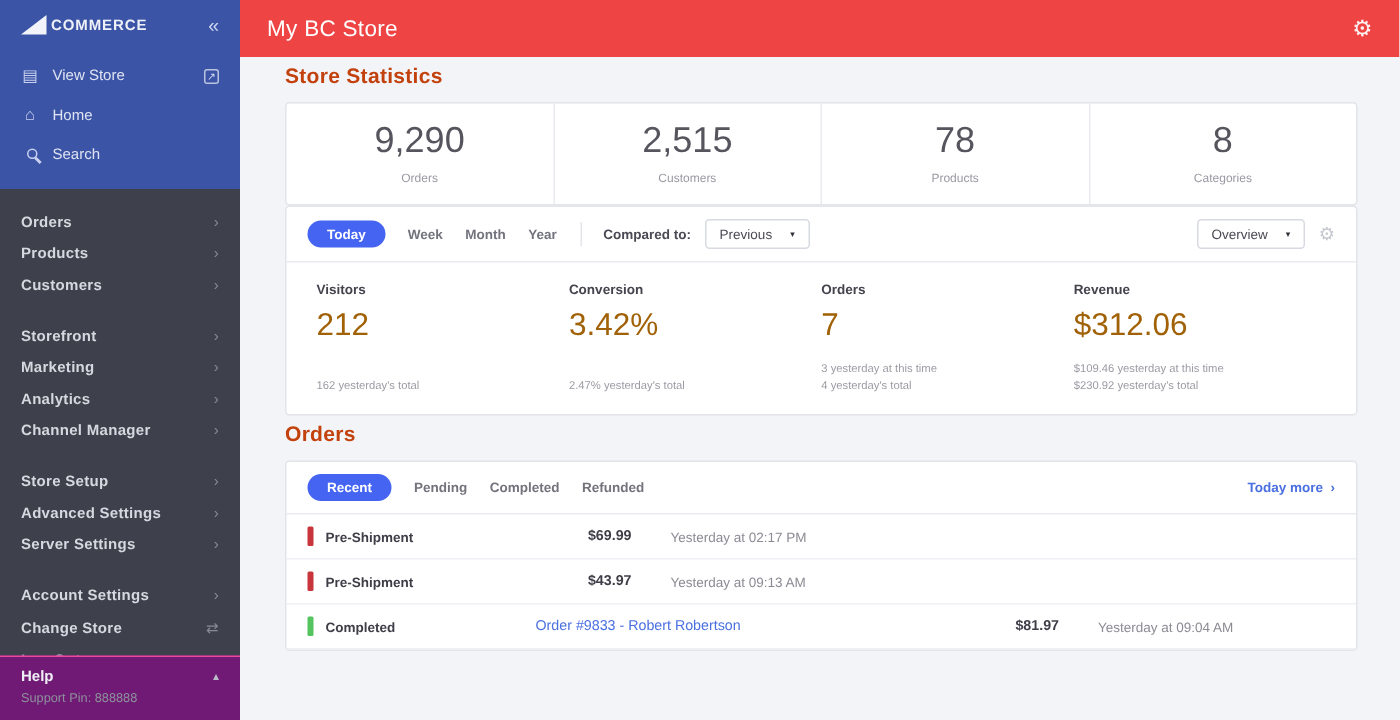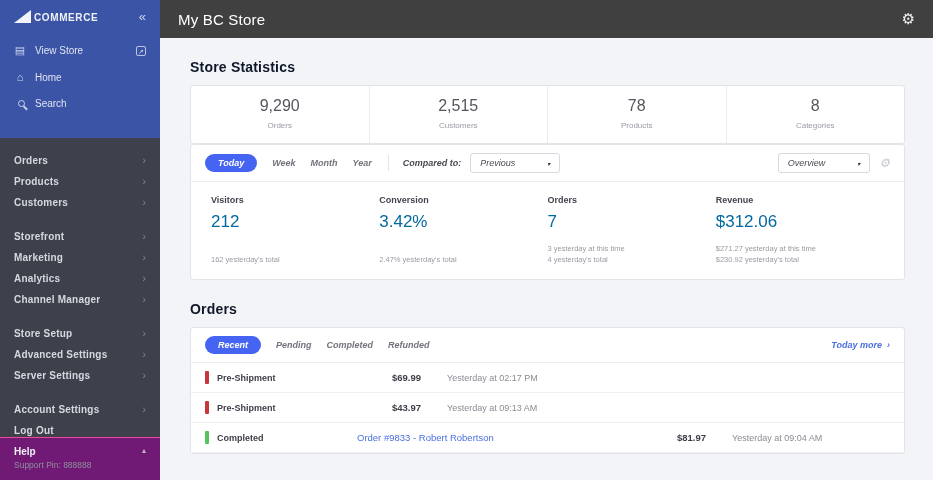--- a/index.html
+++ b/index.html
@@ -2,21 +2,21 @@
 <html><head>
 <meta charset="utf-8">
 <style>
   * { margin:0; padding:0; box-sizing:border-box; }
   html,body { width:933px; height:480px; overflow:hidden; background:#f3f4f7;
     font-family:"Liberation Sans", sans-serif; }
   .app { display:flex; width:933px; height:480px; }
 
   
   .sidebar { width:160px; flex-shrink:0; background:#3e414b; color:#fff; position:relative; }
-  .sidebar-top { background:#3b54a6; padding:10px 14px 22px 14px; }
+  .sidebar-top { background:#3b54a6; padding:10px 14px 10px 14px; }
   .logo-row { display:flex; align-items:center; justify-content:space-between; margin-bottom:14px; }
   .logo { display:flex; align-items:flex-end; gap:3px; cursor:pointer; }
   .logo-sail { width:0; height:0; border-bottom:13px solid #f2f4fa; border-left:17px solid transparent; }
   .logo-text { font-size:10px; font-weight:bold; letter-spacing:.6px; color:#eef1f8; }
   .collapse { font-size:13px; color:#cdd5ef; cursor:pointer; line-height:1; }
   .side-nav-item { display:flex; align-items:center; gap:9px; padding:7px 0; font-size:10px;
     color:#dfe3f2; cursor:pointer; }
   .side-nav-item .glyph { width:12px; text-align:center; font-size:11px; color:#c8d1ef; }
   .ext { margin-left:auto; border:1px solid rgba(255,255,255,.65); width:10px; height:10px;
     font-size:7px; line-height:9px; text-align:center; border-radius:2px; color:#d4daf2; }
@@ -31,52 +31,52 @@
   .menu-item .chev { color:#878a96; font-size:10px; font-weight:normal; }
   .sidebar-help { position:absolute; bottom:0; left:0; right:0; background:#701a75;
     border-top:1px solid #ec4899; padding:8px 14px 10px; cursor:pointer; }
   .help-row { display:flex; align-items:flex-start; justify-content:space-between; }
   .help-title { font-size:10px; font-weight:bold; color:#eef0f5; }
   .help-pin { font-size:8.5px; color:#8e919c; margin-top:3px; }
   .caret-up { font-size:8px; color:#b9bcc6; }
 
   
   .main { flex:1; min-width:0; display:flex; flex-direction:column; }
-  .header { height:38px; flex-shrink:0; background:#404040; color:#fff; display:flex;
+  .header { height:38px; flex-shrink:0; background:#ef4444; color:#fff; display:flex;
     align-items:center; padding:0 18px; }
   .header-title { font-size:15px; letter-spacing:.2px; }
   .gear { margin-left:auto; font-size:15px; color:rgba(255,255,255,.92); cursor:pointer; }
   .content { padding:0 28px 0 30px; }
-  .section-heading { font-size:14px; font-weight:bold; color:#0f172a; margin:21px 0 10px;
+  .section-heading { font-size:14px; font-weight:bold; color:#c2410c; margin:4px 0 10px;
     letter-spacing:.2px; }
   .card { background:#fff; border:1px solid #e2e4ea; border-radius:3px; }
 
   
   .stats-card { display:flex; }
   .stat-cell { flex:1; text-align:center; padding:11px 0 13px; border-right:1px solid #e9ebf0; }
   .stat-cell:last-child { border-right:none; }
-  .stat-value { font-size:16px; color:#56555e; }
+  .stat-value { font-size:24px; color:#56555e; }
   .stat-label { font-size:8px; color:#9a9aa4; margin-top:6px; }
 
   
-  .toolbar { display:flex; align-items:center; padding:8px 14px; border-bottom:1px solid #e9ebf0;font-style:italic; }
+  .toolbar { display:flex; align-items:center; padding:8px 14px; border-bottom:1px solid #e9ebf0; }
   .pill { font-size:9px; font-weight:bold; padding:4px 13px; border-radius:11px;
     background:#4464f1; color:#fff; cursor:pointer; }
   .tab-plain { font-size:9px; font-weight:bold; color:#73737d; margin-left:15px; cursor:pointer; }
   .vdiv { width:1px; height:16px; background:#e3e5ea; margin:0 14px 0 16px; }
   .cmp-label { font-size:9px; font-weight:bold; color:#4b4a54; margin-right:9px; }
-  .select { display:flex; align-items:center; gap:32px; border:1px solid #d8dae1; border-radius:3px;
+  .select { display:flex; align-items:center; gap:12px; border:1px solid #d8dae1; border-radius:3px;
     padding:4px 9px; font-size:9px; color:#4b4a54; background:#fff; cursor:pointer; }
   .select .arrow { font-size:6px; color:#33323a; }
   .toolbar-right { margin-left:auto; display:flex; align-items:center; gap:9px; }
   .gear-faint { font-size:12px; color:#c6c8d0; cursor:pointer; }
   .perf-stats { display:flex; padding:13px 20px 13px; }
   .metric { flex:1; }
   .metric-label { font-size:9px; font-weight:bold; color:#45444e; margin-bottom:7px; }
-  .metric-value { font-size:17px; color:#0369a1; }
+  .metric-value { font-size:21px; color:#a16207; }
   .metric-subs { display:flex; flex-direction:column; justify-content:flex-end; height:25px;
     margin-top:9px; }
   .metric-sub { font-size:7.5px; color:#9b9ba4; line-height:1.55; }
 
   
   .view-more { margin-left:auto; display:flex; align-items:center; gap:5px; color:#4a6fe0;
     font-size:9px; font-weight:bold; cursor:pointer; }
   .order-row { display:flex; align-items:center; padding:8px 14px; border-bottom:1px solid #eef0f3; }
   .status-cell { width:152px; display:flex; align-items:center; gap:8px; font-size:9px;
     font-weight:bold; color:#3f3e48; }
@@ -159,20 +159,24 @@
         </div>
         <div class="menu-item">
           <span>Server Settings</span>
           <span class="chev">›</span>
         </div>
       </div>
       <div class="menu-group">
         <div class="menu-item">
           <span>Account Settings</span>
           <span class="chev">›</span>
+        </div>
+        <div class="menu-item">
+          <span>Change Store</span>
+          <span class="chev">⇄</span>
         </div>
         <div class="menu-item">
           <span>Log Out</span>
         </div>
       </div>
     </nav>
 
     <div class="sidebar-help">
       <div class="help-row">
         <span class="help-title">Help</span>
@@ -250,21 +254,21 @@
             <div class="metric-value">7</div>
             <div class="metric-subs">
               <div class="metric-sub">3 yesterday at this time</div>
               <div class="metric-sub">4 yesterday's total</div>
             </div>
           </div>
           <div class="metric">
             <div class="metric-label">Revenue</div>
             <div class="metric-value">$312.06</div>
             <div class="metric-subs">
-              <div class="metric-sub">$271.27 yesterday at this time</div>
+              <div class="metric-sub">$109.46 yesterday at this time</div>
               <div class="metric-sub">$230.92 yesterday's total</div>
             </div>
           </div>
         </div>
       </div>
 
       <h2 class="section-heading">Orders</h2>
       <div class="card">
         <div class="toolbar">
           <span class="pill">Recent</span>

